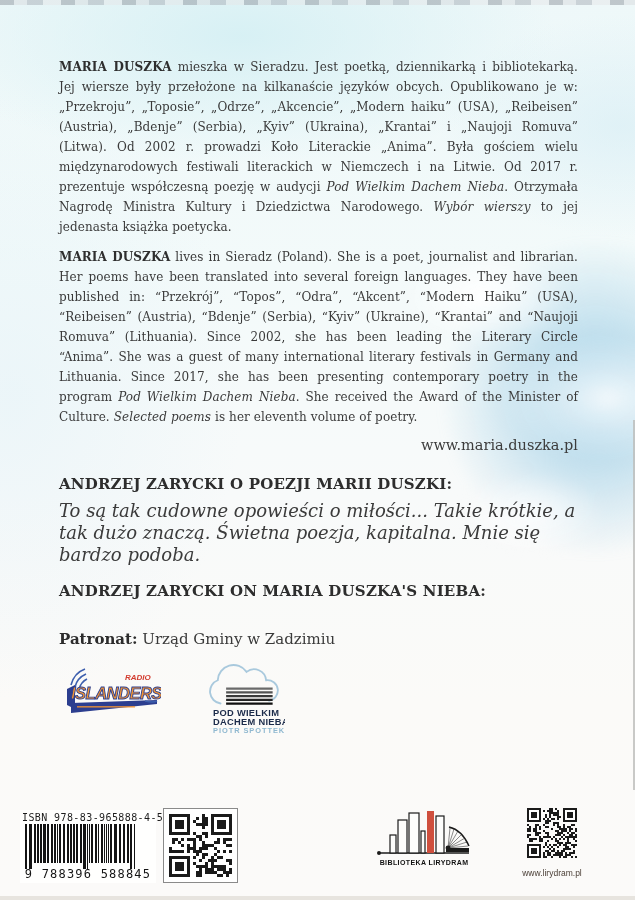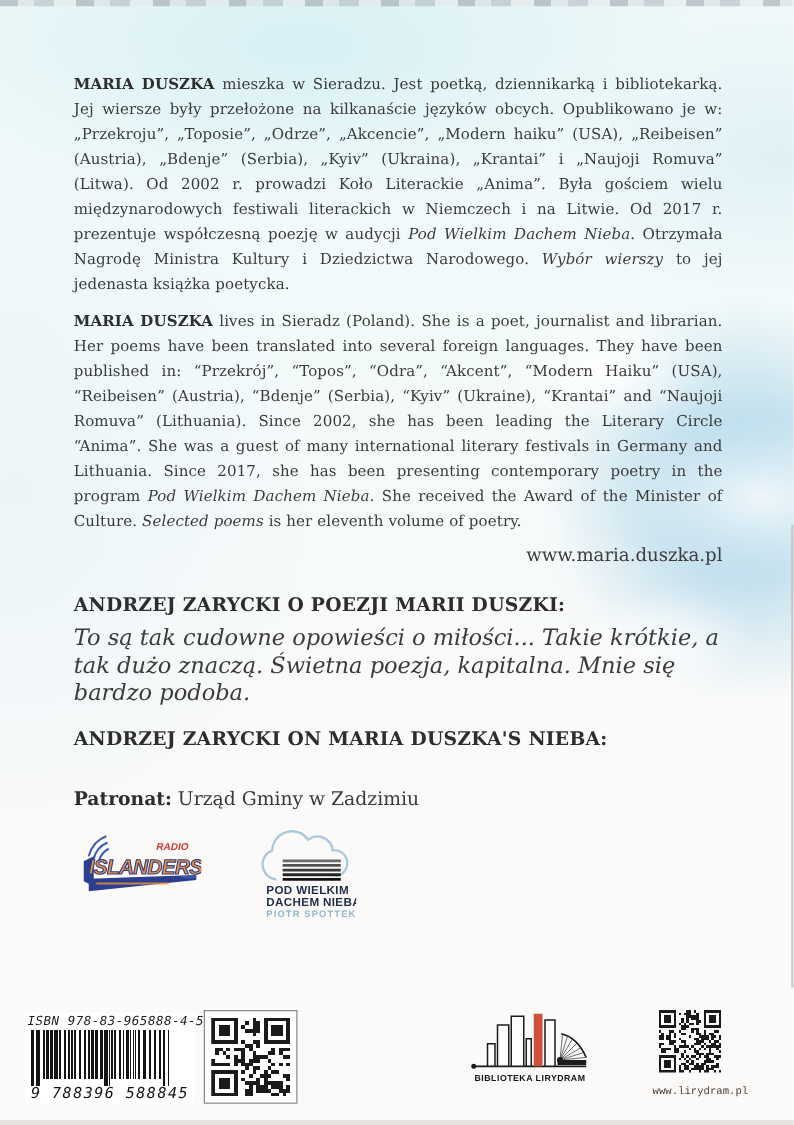--- a/index.html
+++ b/index.html
@@ -32,27 +32,27 @@
   .q-head.second{margin-top:16px;}
   .q-text{font-size:18px;font-style:italic;line-height:22px;margin:7px 0 0 0;color:#3b3b3b;}
   .patronat{font-size:15px;margin:30px 0 0 0;color:#3a3a3a;}
   .patronat b{color:#2c2c2c;}
 
   .logos-row{display:flex;align-items:center;gap:36px;margin-top:9px;padding-left:2px;}
   .logo-islanders{width:100px;height:70px;position:relative;margin-top:5px;}
   .logo-pwdn{width:88px;height:80px;}
 
   .footer{position:absolute;left:0;top:804px;width:635px;height:90px;}
-  .isbn-block{position:absolute;left:20px;top:6px;width:132px;background:rgba(255,255,255,.85);padding:2px 2px;font-style:italic;}
+  .isbn-block{position:absolute;left:20px;top:6px;width:132px;background:rgba(255,255,255,.85);padding:2px 2px;}
   .isbn-text{font-family:"DejaVu Sans Mono",monospace;font-size:10px;letter-spacing:.4px;color:#1c1c1c;text-align:center;white-space:nowrap;}
   .ean-text{font-family:"DejaVu Sans Mono",monospace;font-size:12px;letter-spacing:1.2px;color:#151515;margin-top:-8px;text-align:center;white-space:nowrap;}
   .qr-box{position:absolute;left:163px;top:4px;background:#fff;border:1.5px solid #8a8a8a;padding:5px;line-height:0;}
   .lirydram-block{position:absolute;left:374px;top:4px;width:100px;text-align:center;}
   .qr2-block{position:absolute;left:522px;top:4px;width:60px;text-align:center;}
-  .qr2-caption{font-size:8.5px;color:#4c4038;margin-top:6px;font-family:Liberation Mono, monospace;}
+  .qr2-caption{font-size:8.5px;color:#4c4038;margin-top:6px;font-family:Liberation Sans, sans-serif;}
   svg text{font-family:"Liberation Sans",sans-serif;}
 </style>
 </head>
 <body>
 
 <div class="page">
   <div class="scan-edge-top"></div>
   <div class="scan-edge-right"></div>
   <div class="scan-edge-bottom"></div>
 

